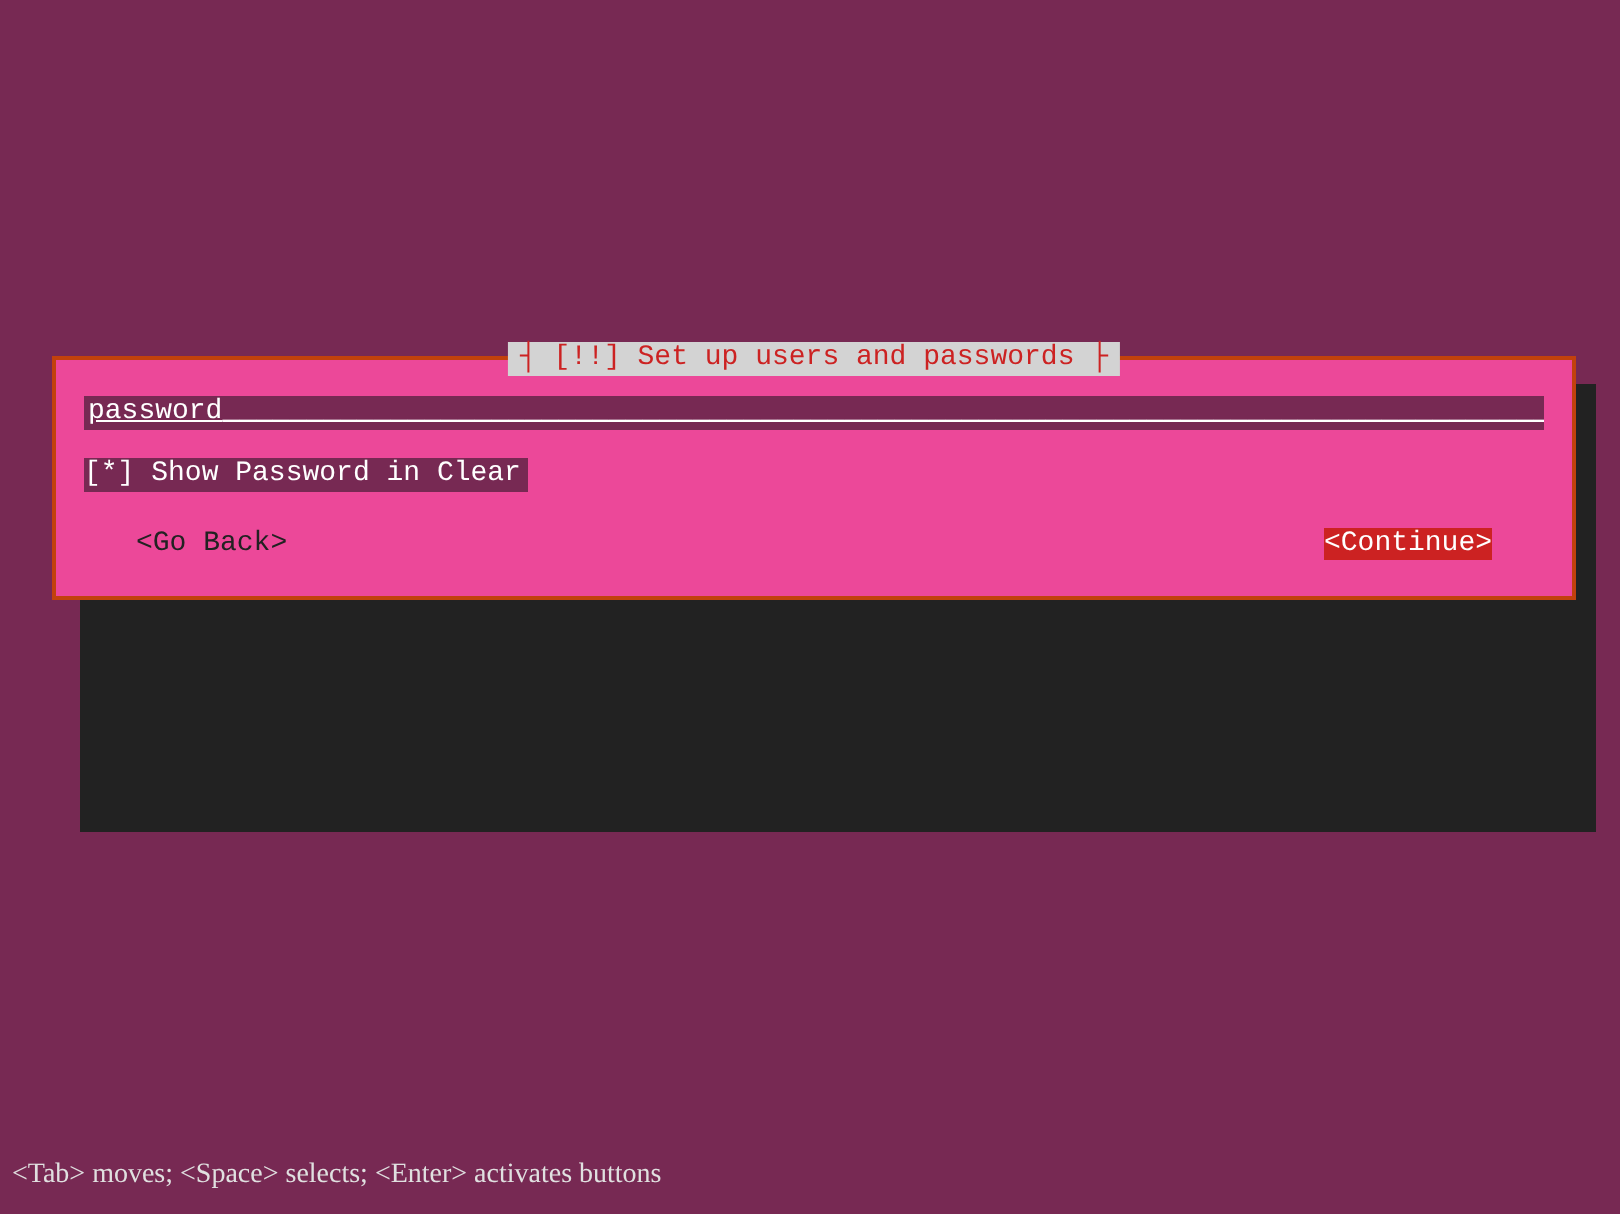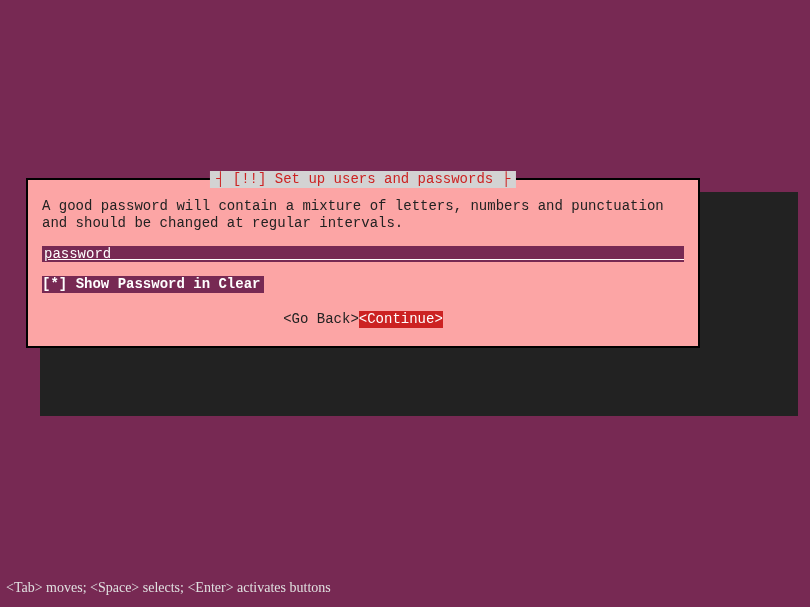--- a/index.html
+++ b/index.html
@@ -23,23 +23,23 @@
   .shadow {
     position: absolute;
     top: 14px;
     left: 14px;
     width: 758px;
     height: 224px;
     background: #222;
   }
   .dialog {
     position: relative;
-    width: 674px;
-    background: #fca5a5;
-    border: 2px solid #000000;
+    width: 762px;
+    background: #ec4899;
+    border: 2px solid #c2410c;
     padding: 18px 14px 18px 14px;
   }
   .title {
     position: absolute;
     top: -9px;
     left: 50%;
     transform: translateX(-50%);
     background: #d3d3d3;
     padding: 0 6px;
     color: #cc2222;
@@ -64,25 +64,24 @@
   }
   .input-line .value { text-decoration: underline; text-align: right; }
   .input-line .pad { text-decoration: underline; letter-spacing: 0; }
   .checkbox-line {
     display: inline-block;
     background: #772953;
     color: #fff;
     padding: 0 4px 0 0;
     margin-bottom: 18px;
     white-space: pre;
-    font-weight: bold;
   }
   .button-row {
     display: flex;
-    justify-content: center;
+    justify-content: space-between;
     padding: 0 26px;
   }
   .btn {
     white-space: pre;
   }
   .btn.back { color: #222; }
   .btn.continue { background: #cc2222; color: #fff; padding: 0 0px; }
   .footer {
     position: absolute;
     left: 6px;
@@ -93,21 +92,20 @@
   }
 </style>
 </head>
 <body>
 
 <div class="dialog-wrap">
   <div class="shadow"></div>
   <div class="dialog">
     <div class="title">┤ <span>[!!] Set up users and passwords</span> ├</div>
 
-    <div class="body-text">A good password will contain a mixture of letters, numbers and punctuation and should be changed at regular intervals.</div>
 
 
     <div class="input-line"><span class="value">password</span><span class="pad">____________________________________________________________________________________</span></div>
 
     <div class="checkbox-line"><span>[*]</span> <span>Show Password in Clear</span></div>
 
     <div class="button-row">
       <span class="btn back">&lt;Go Back&gt;</span>
       <span class="btn continue">&lt;Continue&gt;</span>
     </div>

